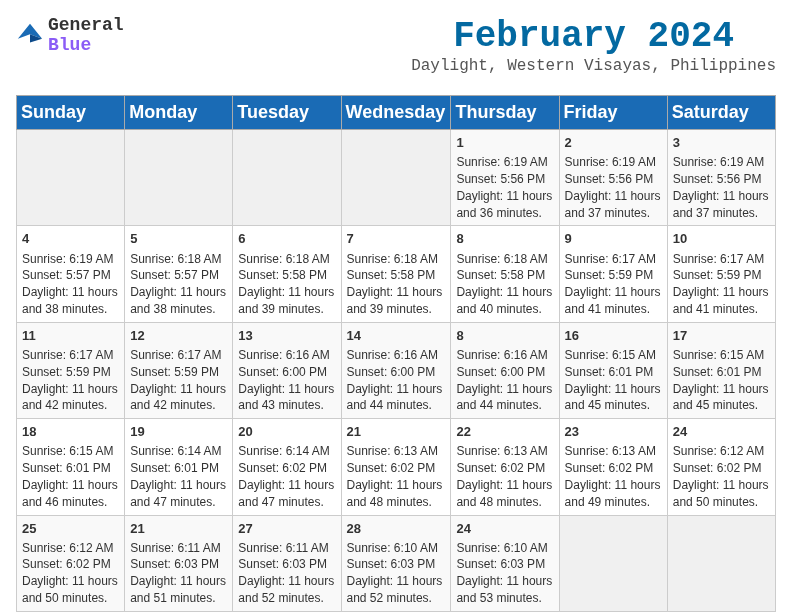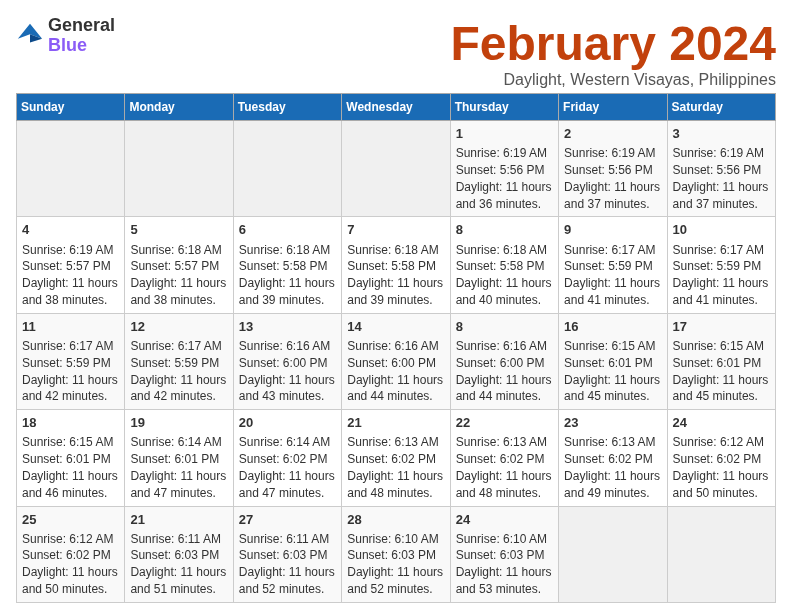--- a/index.html
+++ b/index.html
@@ -7,21 +7,22 @@
       font-family: Arial, sans-serif;
       background: #fff;
       width: 792px;
       min-height: 612px;
       padding: 16px;
     }
     .header-area {
       display: flex;
       justify-content: space-between;
       align-items: flex-start;
-      margin-bottom: 4px;
+      margin-bottom: 20px;
+      font-family: Liberation Mono, monospace;
     }
     .logo {
       display: flex;
       align-items: center;
       gap: 4px;
     }
     .logo-text {
       font-size: 18px;
       font-weight: bold;
       line-height: 1.1;
@@ -29,40 +30,40 @@
     .logo-general { color: #333; }
     .logo-blue { color: #8b5cf6; }
     .logo-bird {
       width: 28px;
       height: 28px;
     }
     .title-area {
       text-align: right;
     }
     .page-title {
-      font-size: 48px;
+      font-size: 36px;
       font-weight: bold;
-      color: #c2410c;
+      color: #0369a1;
       text-align: center;
     }
     .page-subtitle {
       font-size: 16px;
       color: #555;
     }
     table {
       width: 100%;
       border-collapse: collapse;
       font-size: 10.5px;
     }
     thead tr th {
       background-color: #1a6bb5;
       color: #fff;
       padding: 6px 4px;
       text-align: left;
-      font-size: 12px;
+      font-size: 18px;
       border: 1px solid #aaa;
     }
     tbody tr td {
       border: 1px solid #ccc;
       padding: 4px 5px;
       vertical-align: top;
       width: 107px;
       min-height: 80px;
       color: #333;
       line-height: 1.4;

